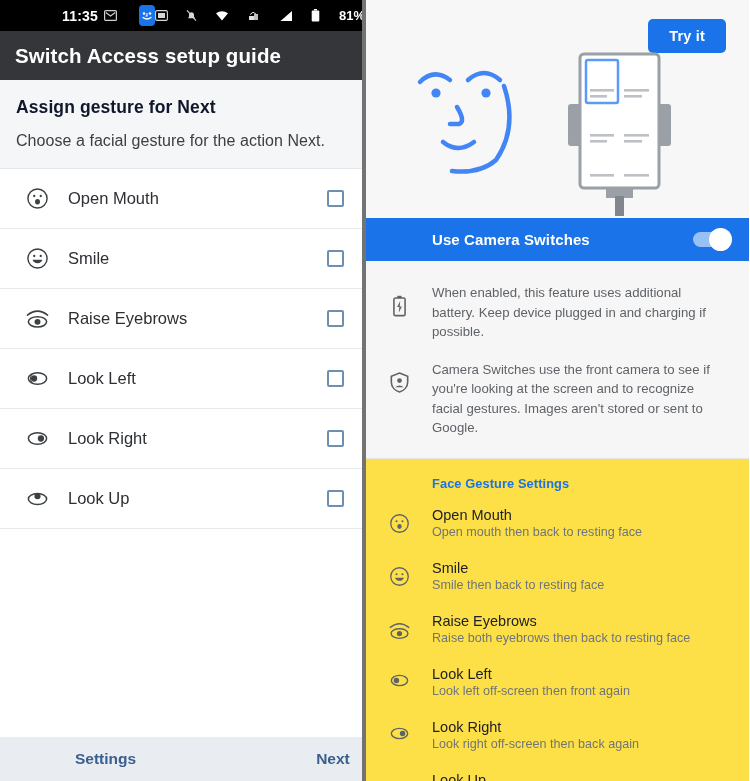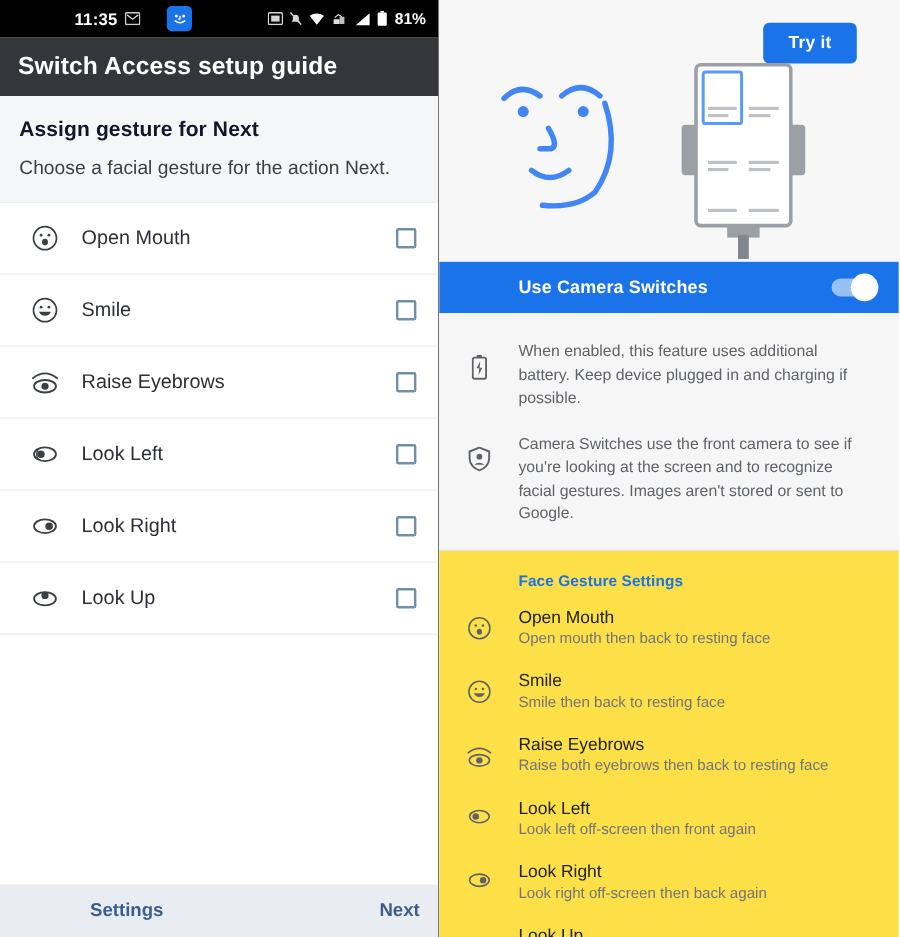--- a/index.html
+++ b/index.html
@@ -12,21 +12,21 @@
   .screens {
     display: flex;
     width: 750px; height: 781px;
     background: #ffffff;
   }
 
   
   .left-phone {
     width: 366px; height: 781px;
     background: #ffffff;
-    border-right: 1px solid #737373;
+    border-right: 4px solid #737373;
     display: flex; flex-direction: column;
     position: relative;
     overflow: hidden;
   }
   .statusbar {
     height: 31px; background: #000000;
     display: flex; align-items: center;
     padding: 0 10px 0 0;
     flex: 0 0 auto;
     position: relative;
@@ -36,21 +36,21 @@
     margin-left: 62px; letter-spacing: .2px;
   }
   .sb-msg-icon { margin-left: 6px; display: flex; align-items: center; }
   .sb-face-badge {
     width: 21px; height: 21px; border-radius: 4px;
     background: #1a73e8;
     margin-left: 22px;
     display: flex; align-items: center; justify-content: center;
   }
   .sb-right {
-    margin-left: auto; display: flex; align-items: center; gap: 5px;
+    margin-left: auto; display: flex; align-items: center; gap: 18px;
   }
   .sb-batt-text { color: #ffffff; font-size: 13px; font-weight: bold; margin-left: 1px; }
 
   .appbar {
     background: #35363a; height: 49px;
     display: flex; align-items: center;
     padding-left: 15px;
     flex: 0 0 auto;
   }
   .appbar-title {
@@ -117,21 +117,21 @@
     display: flex; flex-direction: column;
     overflow: hidden;
     position: relative;
   }
   .hero {
     height: 218px; background: #f7f7f7;
     position: relative; flex: 0 0 auto;
     overflow: hidden;
   }
   .tryit {
-    position: absolute; top: 19px; right: 35px;
+    position: absolute; top: 19px; right: 23px;
     background: #1a73e8; color: #ffffff;
     font-size: 14.5px; font-weight: bold;
     padding: 9px 21px; border-radius: 5px;
     border: none;
     letter-spacing: .2px;
   }
   .hero-face { position: absolute; left: 44px; top: 52px; }
   .hero-device { position: absolute; left: 196px; top: 48px; }
 
   .toggle-bar {

